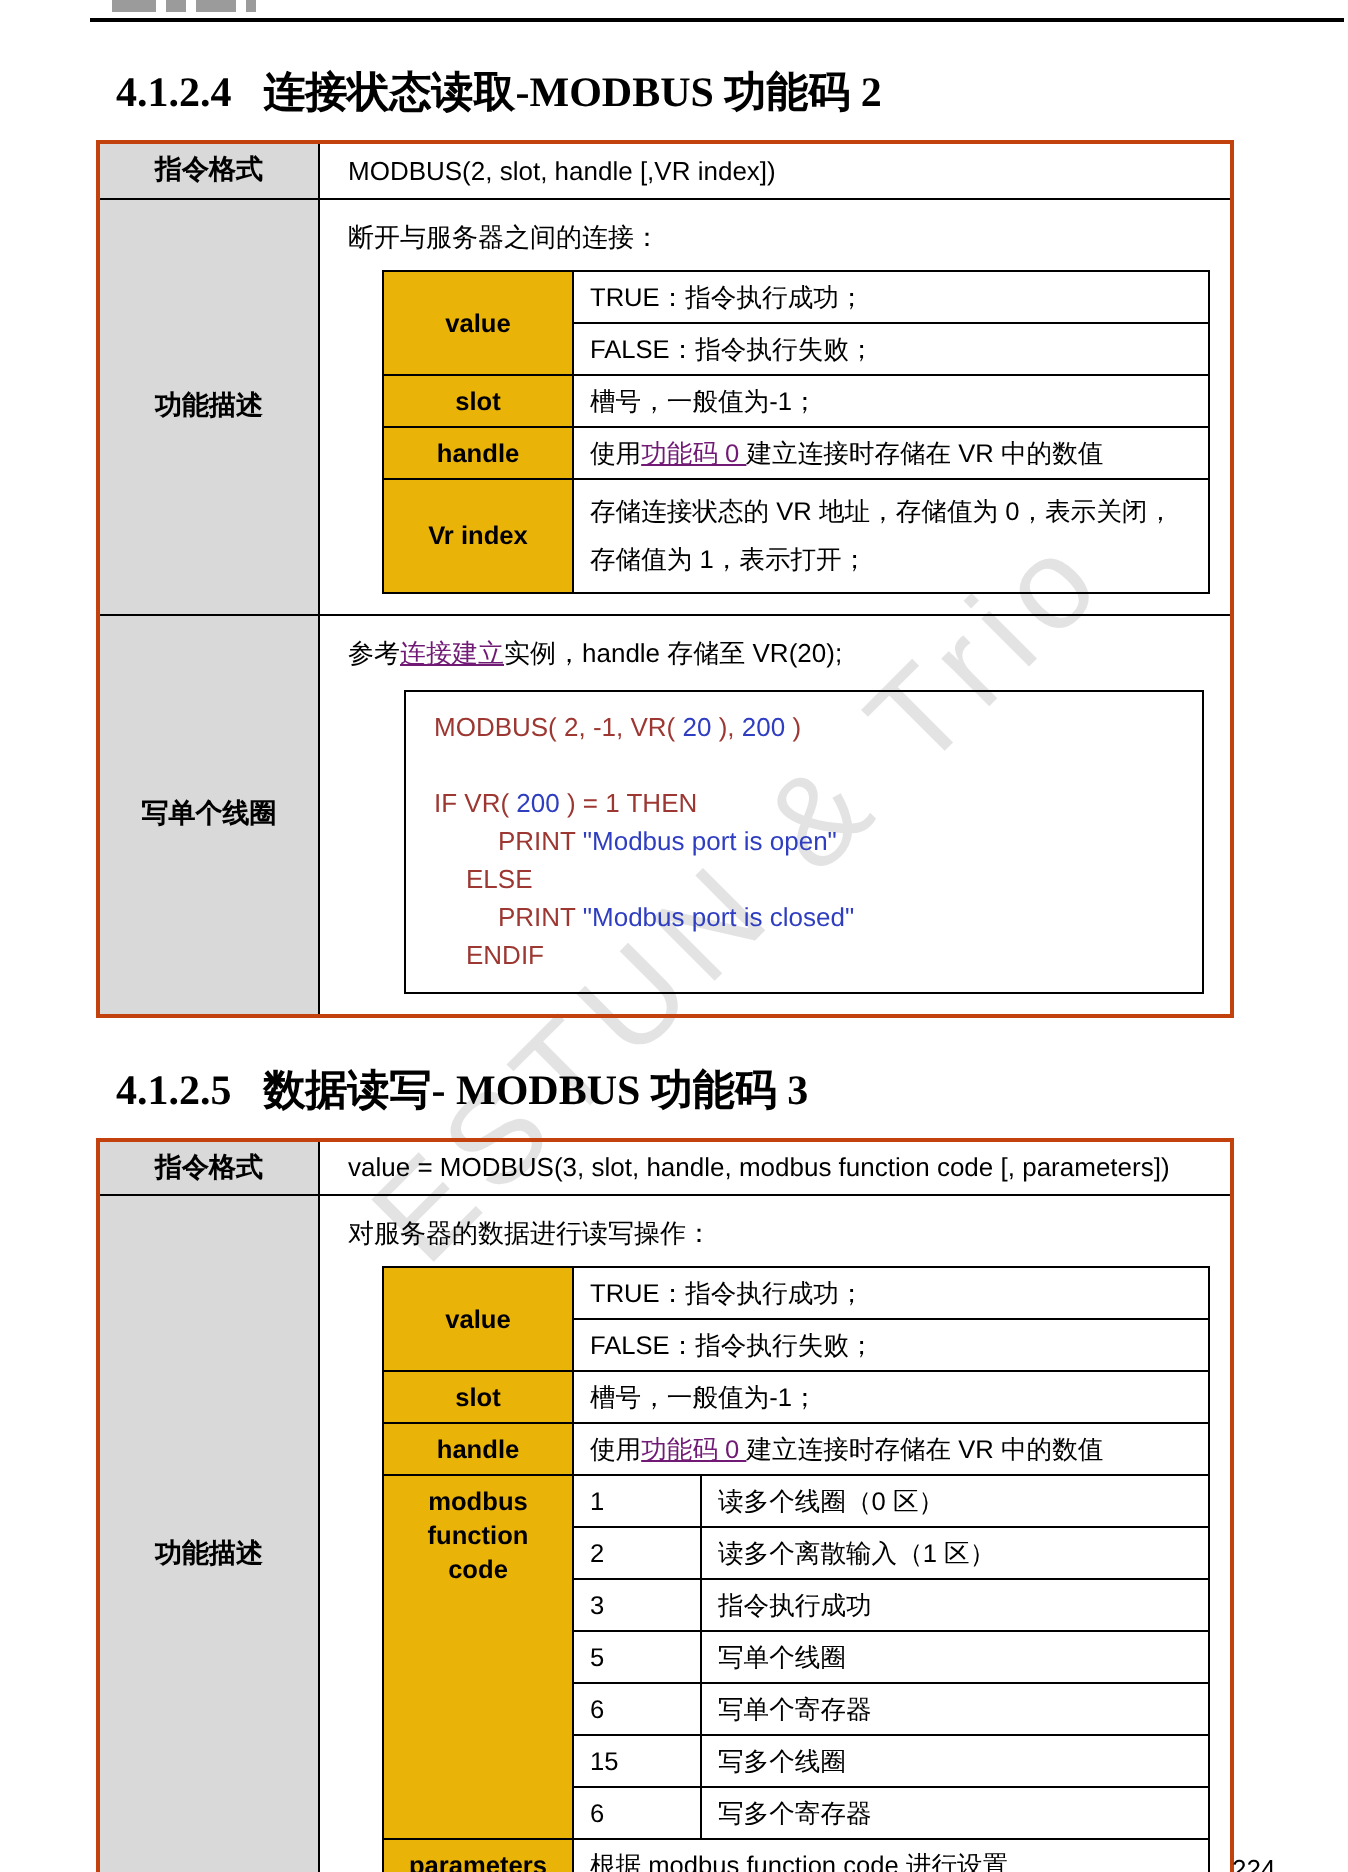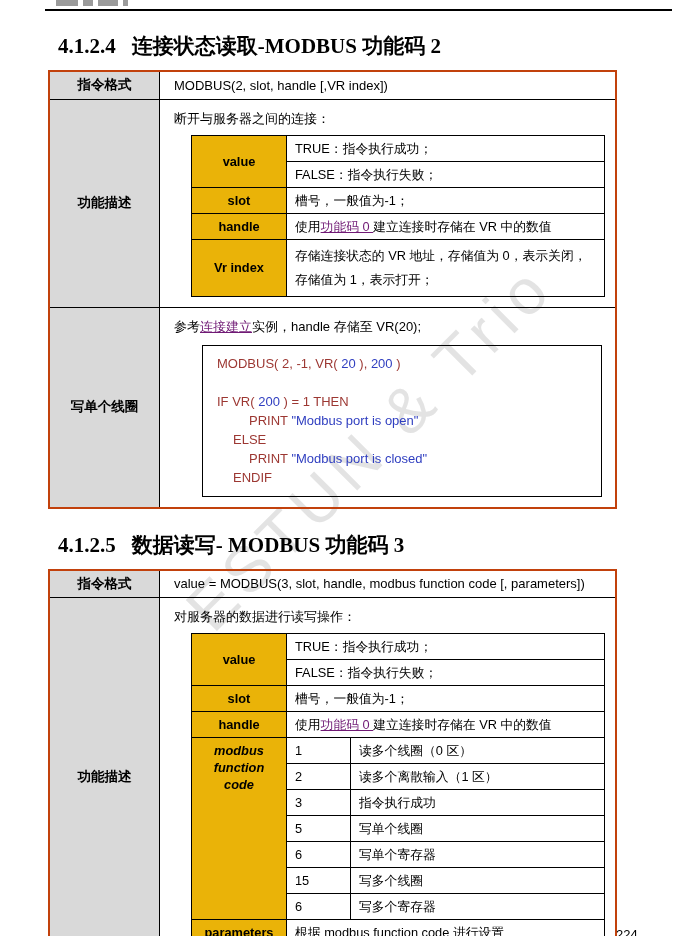--- a/index.html
+++ b/index.html
@@ -37,21 +37,21 @@
     vertical-align:middle; font-size:13.5px;
   }
   .fmt-row td { height:28px; }
   .fmt-value { padding:4px 6px 4px 14px; }
   .cell-content { padding:7px 10px 8px 14px; vertical-align:top; }
   .intro-line { margin:3px 0 7px 0; line-height:18px; }
   
   .nested { width:414px; margin:2px 0 2px 17px; font-size:12.8px; }
   .nested td { border:1px solid #000; padding:4px 8px; line-height:17px; }
   .nlabel { width:95px; background:#eab308; font-weight:bold; text-align:center; vertical-align:middle; }
-  .nlabel-top { vertical-align:top; padding-top:5px; line-height:26px;font-style:italic; }
+  .nlabel-top { vertical-align:top; padding-top:5px; line-height:26px; }
   .ncode { width:64px; padding-left:12px; }
   
   .code-box {
     border:1px solid #000; width:400px; margin:9px 0 2px 28px;
     padding:8px 18px 9px 14px; font-size:13px;
   }
   .code-line { min-height:19px; line-height:19px; white-space:pre; }
   
   .seg-link { color:#701a75; text-decoration:underline; cursor:pointer;text-align:center; }
   .seg-kw  { color:#9c3732; }

